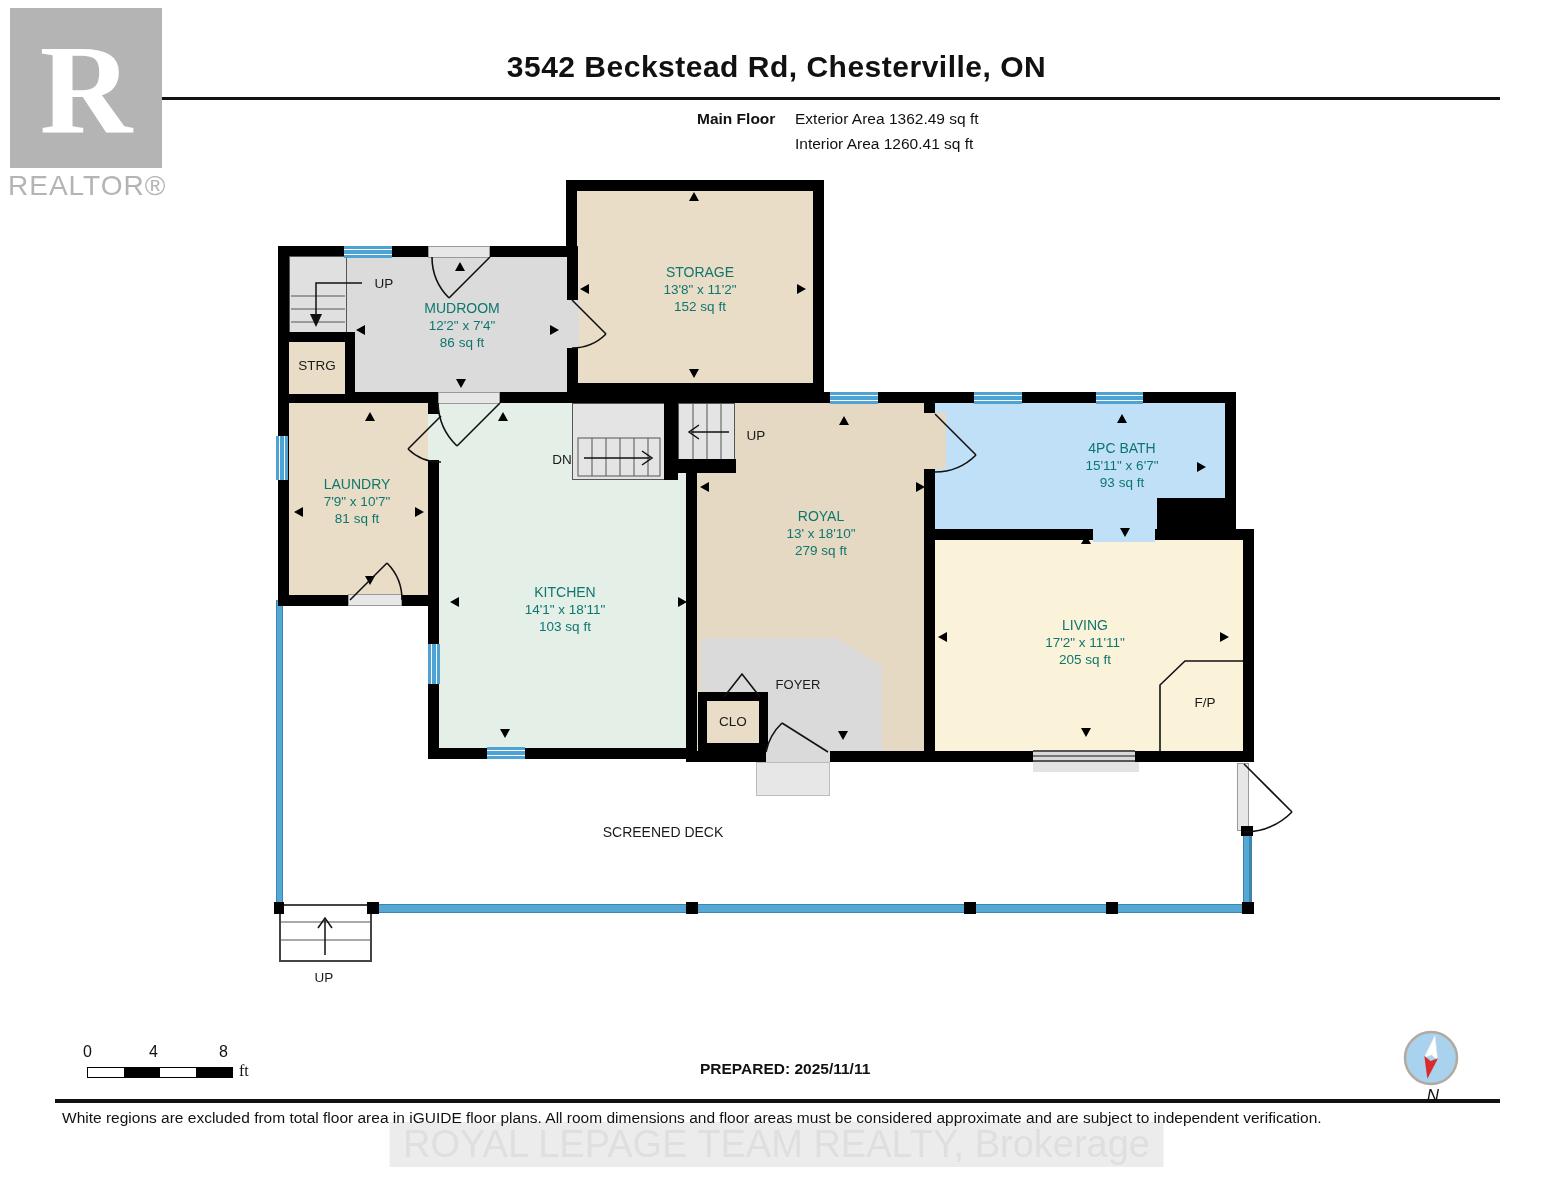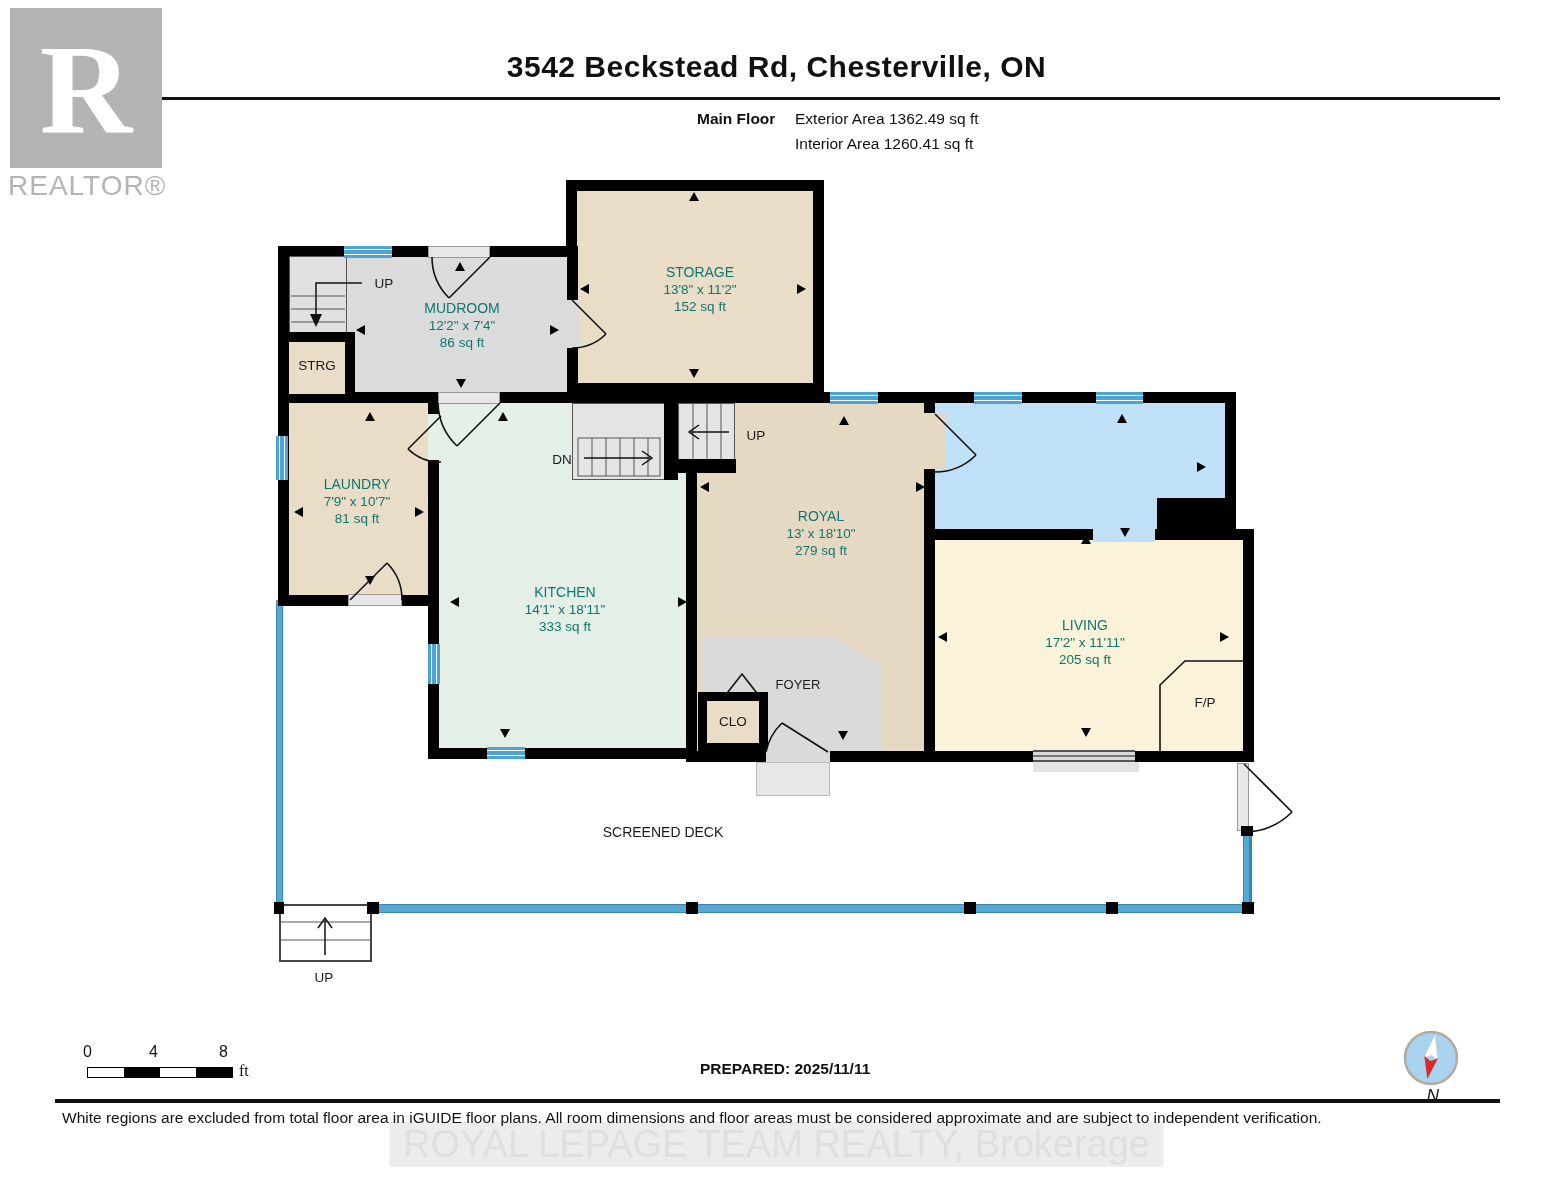--- a/index.html
+++ b/index.html
@@ -133,26 +133,31 @@
   </div>
   <div class="one" style="left:287px;top:358px;width:60px;">STRG</div>
   <div class="lbl" style="left:277px;top:476px;width:160px;">
     <div>LAUNDRY</div>
     <div class="sm">7'9" x 10'7"</div>
     <div class="sm">81 sq ft</div>
   </div>
   <div class="lbl" style="left:485px;top:584px;width:160px;">
     <div>KITCHEN</div>
     <div class="sm">14'1" x 18'11"</div>
-    <div class="sm">333 sq ft</div>
+    <div class="sm">103 sq ft</div>
   </div>
   <div class="lbl" style="left:741px;top:508px;width:160px;">
     <div>ROYAL</div>
     <div class="sm">13' x 18'10"</div>
     <div class="sm">279 sq ft</div>
+  </div>
+  <div class="lbl" style="left:1042px;top:440px;width:160px;">
+    <div>4PC BATH</div>
+    <div class="sm">15'11" x 6'7"</div>
+    <div class="sm">93 sq ft</div>
   </div>
   <div class="lbl" style="left:1005px;top:617px;width:160px;">
     <div>LIVING</div>
     <div class="sm">17'2" x 11'11"</div>
     <div class="sm">205 sq ft</div>
   </div>
   <div class="one" style="left:762px;top:677px;width:72px;font-size:13px;">FOYER</div>
   <div class="one" style="left:706px;top:714px;width:54px;">CLO</div>
   <div class="one" style="left:1182px;top:695px;width:46px;">F/P</div>
   <div class="one" style="left:583px;top:824px;width:160px;font-size:14px;">SCREENED DECK</div>

